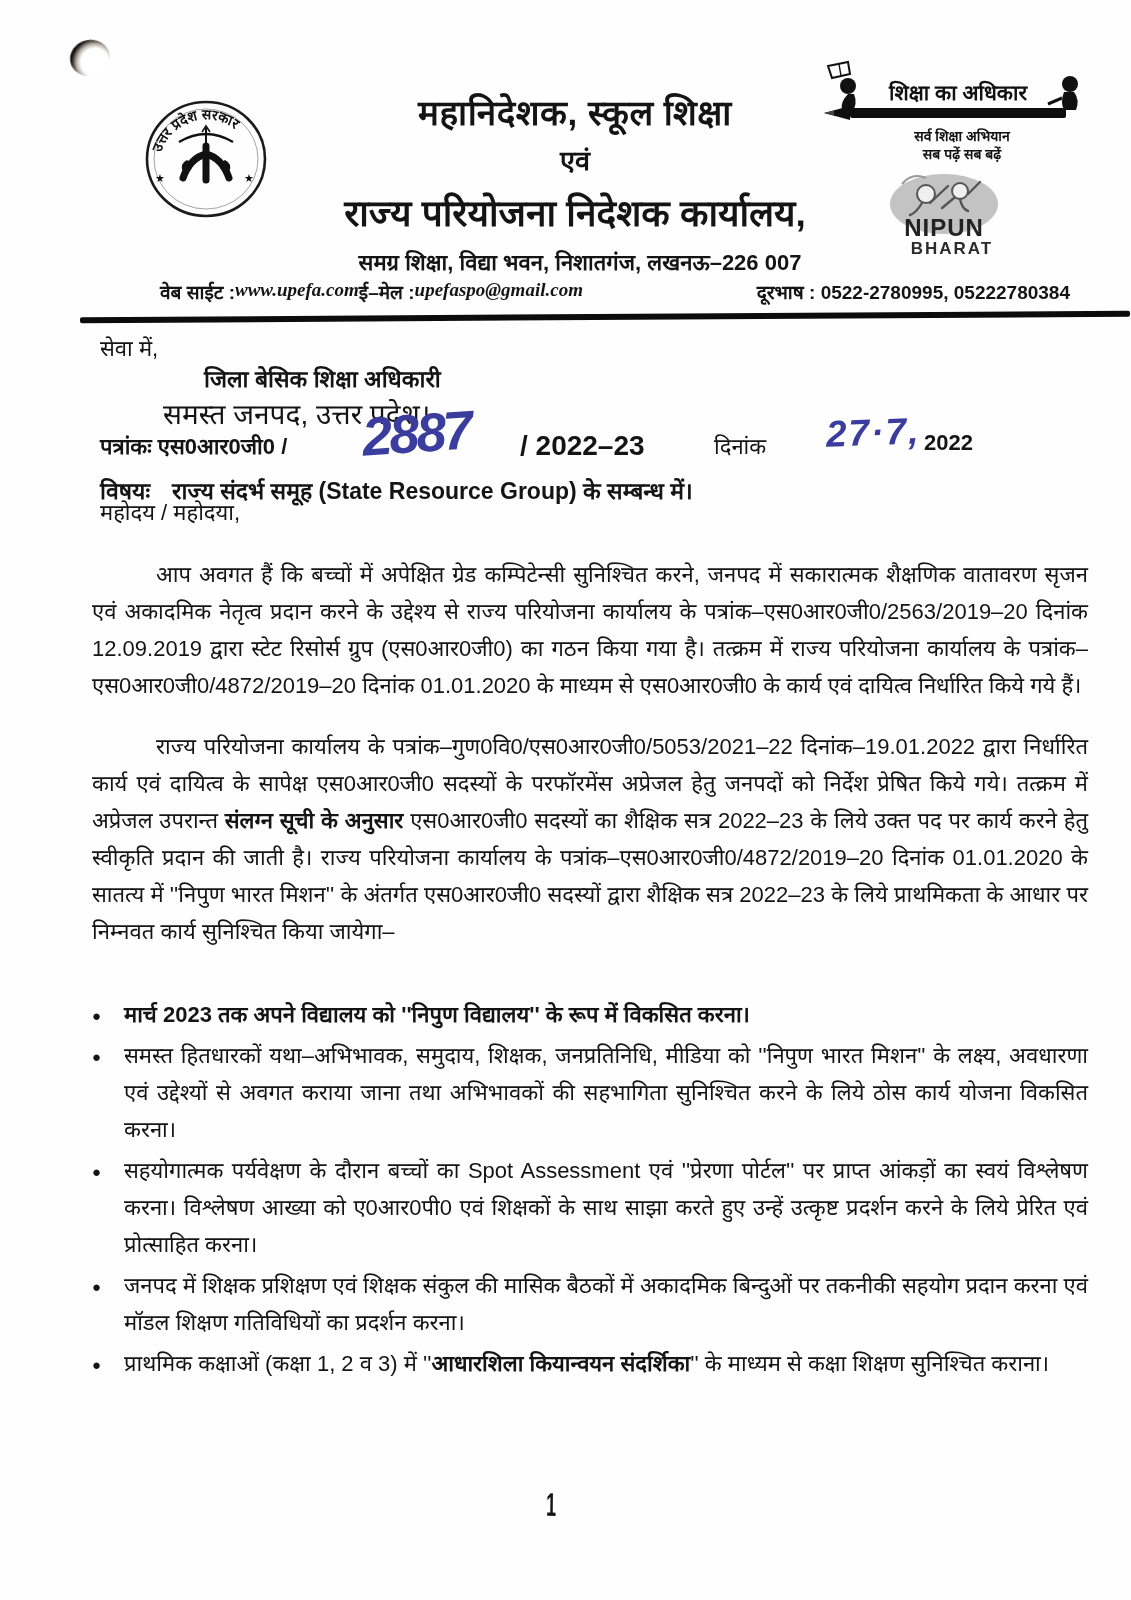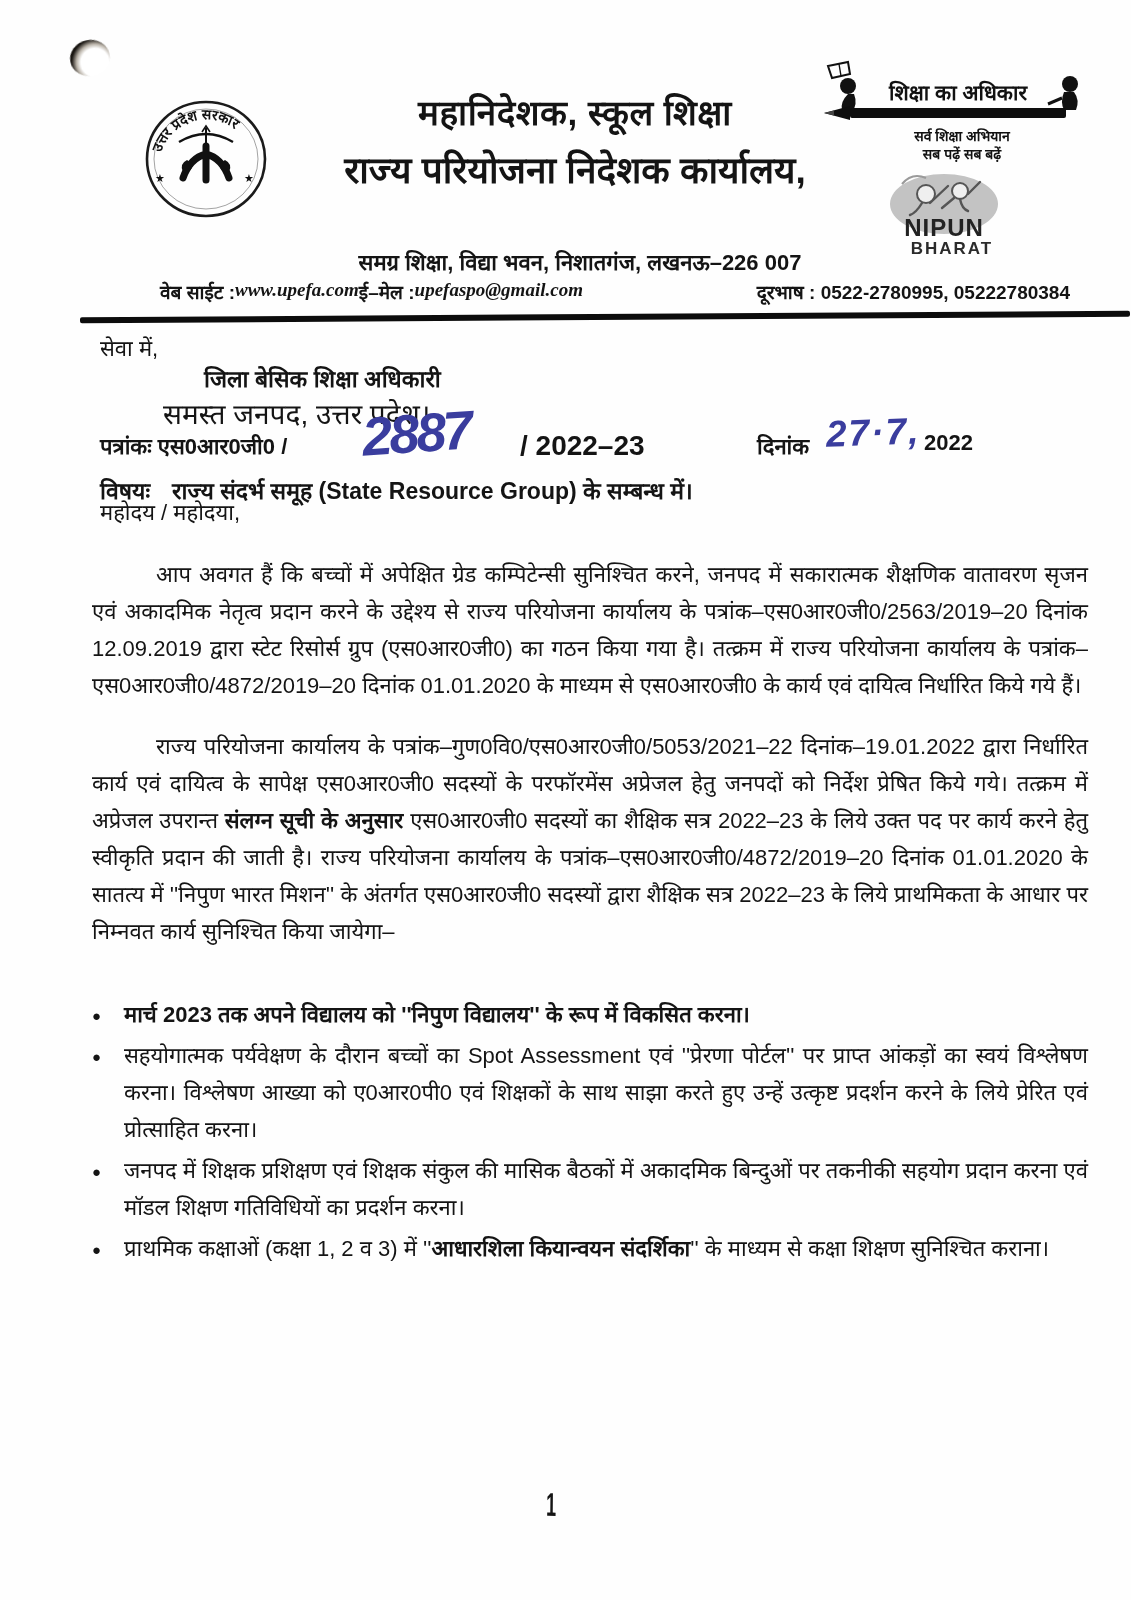--- a/index.html
+++ b/index.html
@@ -32,21 +32,21 @@
   .contact .phone{margin-left:auto;}
   .rule{position:absolute;left:80px;top:314px;width:1050px;height:6px;background:#0c0c0c;transform:rotate(-0.35deg);border-radius:2px;}
   
   .seva{position:absolute;left:100px;top:332px;font-size:22px;}
   .to1{position:absolute;left:163px;top:362px;font-size:23px;font-weight:700;margin-left:41px;}
   .to2{position:absolute;left:163px;top:394px;font-size:28px;}
   .ref-label{position:absolute;left:100px;top:430px;font-size:22px;font-weight:600;}
   .hand{color:#3a3d9e;}
   .ref-num{position:absolute;left:362px;top:402px;font-size:54px;font-weight:600;font-style:italic;letter-spacing:-3px;transform:rotate(-4deg);}
   .ref-suf{position:absolute;left:520px;top:430px;font-size:28px;font-weight:600;}
-  .date-label{position:absolute;left:757px;top:430px;font-size:22px;font-weight:700;}
+  .date-label{position:absolute;left:714px;top:430px;font-size:22px;font-weight:400;}
   .date-hand{position:absolute;left:826px;top:412px;font-size:37px;font-weight:600;font-style:italic;letter-spacing:2px;transform:rotate(-2deg);}
   .date-year{position:absolute;left:924px;top:430px;font-size:22px;font-weight:600;}
   .subject{position:absolute;left:100px;top:474px;font-size:23px;font-weight:700;}
   .subject .gap{display:inline-block;width:22px;}
   .salut{position:absolute;left:100px;top:496px;font-size:22px;}
   .para{position:absolute;left:92px;width:996px;font-size:22px;line-height:37px;text-align:justify;text-indent:64px;}
   .p1{top:556px;}
   .p2{top:728px;}
   .b{font-weight:700;}
   ul.bullets{position:absolute;left:90px;top:996px;width:998px;margin:0;padding:0;list-style:none;}
@@ -76,20 +76,21 @@
       <path d="M 63,32 L 63,50" stroke="#111" stroke-width="2"></path>
       <path d="M 59,36 L 63,30 L 67,36" fill="none" stroke="#111" stroke-width="1.6"></path>
       <path d="M 63,50 L 63,84 M 63,58 Q 47,62 40,82 M 63,58 Q 79,62 86,82" fill="none" stroke="#111" stroke-width="7" stroke-linecap="round"></path>
       <path d="M 44,64 q -8,4 -4,12 q 8,2 10,-8 z" fill="#111"></path>
       <path d="M 82,64 q 8,4 4,12 q -8,2 -10,-8 z" fill="#111"></path>
     </svg>
   </div>
 
   <div class="head-titles">
     <div class="ht1">महानिदेशक, स्कूल शिक्षा</div>
+    <div class="ht2">एवं</div>
     <div class="ht3">राज्य परियोजना निदेशक कार्यालय,</div>
   </div>
 
   <div class="ssa">
     <svg width="292" height="104" viewBox="0 0 292 104">
 
       <path d="M 16,6 L 36,2 L 38,14 L 20,18 Z" fill="none" stroke="#111" stroke-width="2"></path>
       <path d="M 27,4 L 29,16" stroke="#111" stroke-width="1.4"></path>
       <circle cx="36" cy="26" r="8" fill="#111"></circle>
       <path d="M 36,34 q -8,8 -6,16 l 10,2 q 6,-8 2,-18 z" fill="#111"></path>
@@ -151,20 +152,21 @@
   <div class="salut">महोदय / महोदया,</div>
 
   <div class="para p1">आप अवगत हैं कि बच्चों में अपेक्षित ग्रेड कम्पिटेन्सी सुनिश्चित करने, जनपद में सकारात्मक शैक्षणिक वातावरण सृजन एवं अकादमिक नेतृत्व प्रदान करने के उद्देश्य से राज्य परियोजना कार्यालय के पत्रांक–एस0आर0जी0/2563/2019–20 दिनांक 12.09.2019 द्वारा स्टेट रिसोर्स ग्रुप (एस0आर0जी0) का गठन किया गया है। तत्क्रम में राज्य परियोजना कार्यालय के पत्रांक–एस0आर0जी0/4872/2019–20 दिनांक 01.01.2020 के माध्यम से एस0आर0जी0 के कार्य एवं दायित्व निर्धारित किये गये हैं।</div>
 
   <div class="para p2">
     <span>राज्य परियोजना कार्यालय के पत्रांक–गुण0वि0/एस0आर0जी0/5053/2021–22 दिनांक–19.01.2022 द्वारा निर्धारित कार्य एवं दायित्व के सापेक्ष एस0आर0जी0 सदस्यों के परफॉरमेंस अप्रेजल हेतु जनपदों को निर्देश प्रेषित किये गये। तत्क्रम में अप्रेजल उपरान्त </span><span class="b">संलग्न सूची के अनुसार</span><span> एस0आर0जी0 सदस्यों का शैक्षिक सत्र 2022–23 के लिये उक्त पद पर कार्य करने हेतु स्वीकृति प्रदान की जाती है। राज्य परियोजना कार्यालय के पत्रांक–एस0आर0जी0/4872/2019–20 दिनांक 01.01.2020 के सातत्य में ''निपुण भारत मिशन'' के अंतर्गत एस0आर0जी0 सदस्यों द्वारा शैक्षिक सत्र 2022–23 के लिये प्राथमिकता के आधार पर निम्नवत कार्य सुनिश्चित किया जायेगा–</span>
   </div>
 
   <ul class="bullets">
     <li><span class="b">मार्च 2023 तक अपने विद्यालय को ''निपुण विद्यालय'' के रूप में विकसित करना।</span></li>
+    <li><span>समस्त हितधारकों यथा–अभिभावक, समुदाय, शिक्षक, जनप्रतिनिधि, मीडिया को ''निपुण भारत मिशन'' के लक्ष्य, अवधारणा एवं उद्देश्यों से अवगत कराया जाना तथा अभिभावकों की सहभागिता सुनिश्चित करने के लिये ठोस कार्य योजना विकसित करना।</span></li>
     <li><span>सहयोगात्मक पर्यवेक्षण के दौरान बच्चों का Spot Assessment एवं ''प्रेरणा पोर्टल'' पर प्राप्त आंकड़ों का स्वयं विश्लेषण करना। विश्लेषण आख्या को ए0आर0पी0 एवं शिक्षकों के साथ साझा करते हुए उन्हें उत्कृष्ट प्रदर्शन करने के लिये प्रेरित एवं प्रोत्साहित करना।</span></li>
     <li><span>जनपद में शिक्षक प्रशिक्षण एवं शिक्षक संकुल की मासिक बैठकों में अकादमिक बिन्दुओं पर तकनीकी सहयोग प्रदान करना एवं मॉडल शिक्षण गतिविधियों का प्रदर्शन करना।</span></li>
     <li><span>प्राथमिक कक्षाओं (कक्षा 1, 2 व 3) में ''</span><span class="b">आधारशिला कियान्वयन संदर्शिका</span><span>'' के माध्यम से कक्षा शिक्षण सुनिश्चित कराना।</span></li>
   </ul>
 
   <div class="pageno">1</div>
 
 </div>
 
 </body></html>

